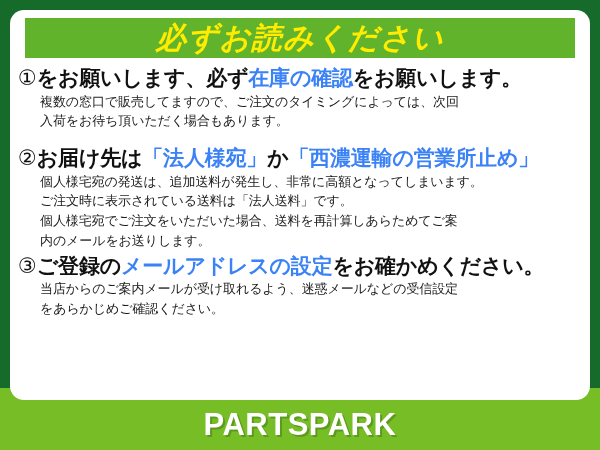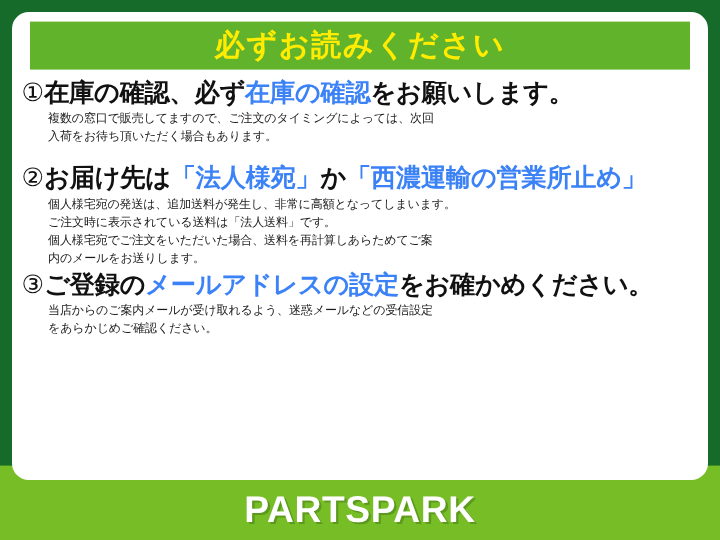--- a/index.html
+++ b/index.html
@@ -51,25 +51,26 @@
     top: 8px;
     width: 550px;
     height: 40px;
     background: #62b32c;
     display: flex;
     align-items: center;
     justify-content: center;
   }
   .header-banner .banner-text {
     color: #ffec00;
-    font-size: 25px;
+    font-size: 30px;
     font-weight: bold;
     letter-spacing: 1.5px;
     line-height: 1;
     white-space: nowrap;
+    font-style: italic;
   }
 
   .content {
     position: absolute;
     left: 0;
     top: 55px;
     right: 0;
     padding: 0 8px 0 8px;
   }
 
@@ -96,21 +97,21 @@
   .hl {
     color: #3b82f6;
   }
   .num {
     font-weight: normal;
     letter-spacing: 0;
   }
 
   .item-body {
     color: #1a1a1a;
-    font-size: 10px;
+    font-size: 13px;
     line-height: 1.52;
     letter-spacing: -0.1px;
     margin: 0 0 0 22px;
     white-space: pre-line;
   }
 
   .item-1 { margin-top: 0px; }
   .item-2 { margin-top: 14px; }
   .item-3 { }
 
@@ -142,21 +143,21 @@
 
   <div class="card">
 
     <div class="header-banner">
       <span class="banner-text">必ずお読みください</span>
     </div>
 
     <div class="content">
 
       <div class="item item-1">
-        <p class="item-heading"><span class="num">①</span><span>在庫の確認、必ず</span><span class="hl">在庫の確認</span><span>をお願いします。</span></p>
+        <p class="item-heading"><span class="num">①</span><span>をお願いします、必ず</span><span class="hl">在庫の確認</span><span>をお願いします。</span></p>
         <p class="item-body">複数の窓口で販売してますので、ご注文のタイミングによっては、次回
 入荷をお待ち頂いただく場合もあります。</p>
       </div>
 
       <div class="item item-2">
         <p class="item-heading wrapline"><span class="num">②</span><span>お届け先は</span><span class="hl">「法人様宛」</span><span>か</span><span class="hl">「西濃運輸の営業所止め」</span></p>
         <p class="item-body">個人様宅宛の発送は、追加送料が発生し、非常に高額となってしまいます。
 ご注文時に表示されている送料は「法人送料」です。
 個人様宅宛でご注文をいただいた場合、送料を再計算しあらためてご案
 内のメールをお送りします。</p>

